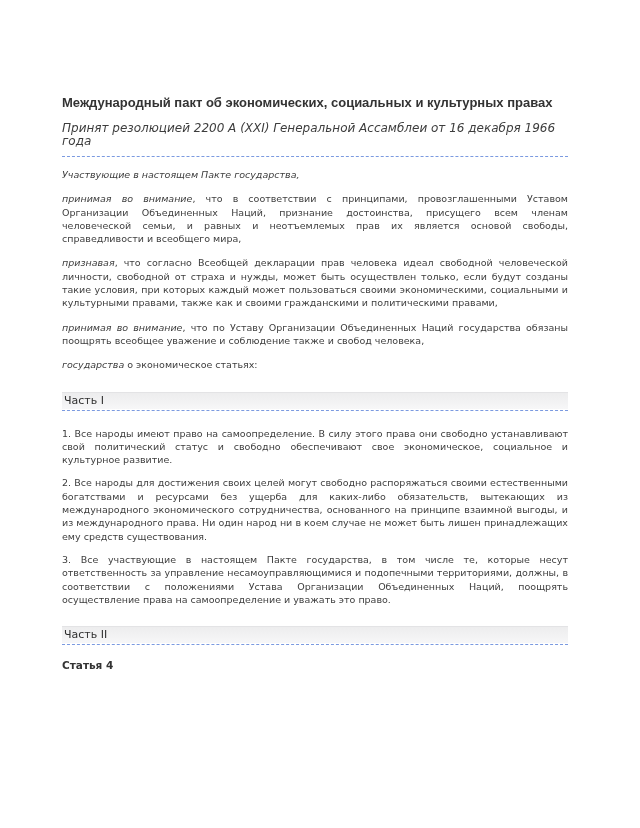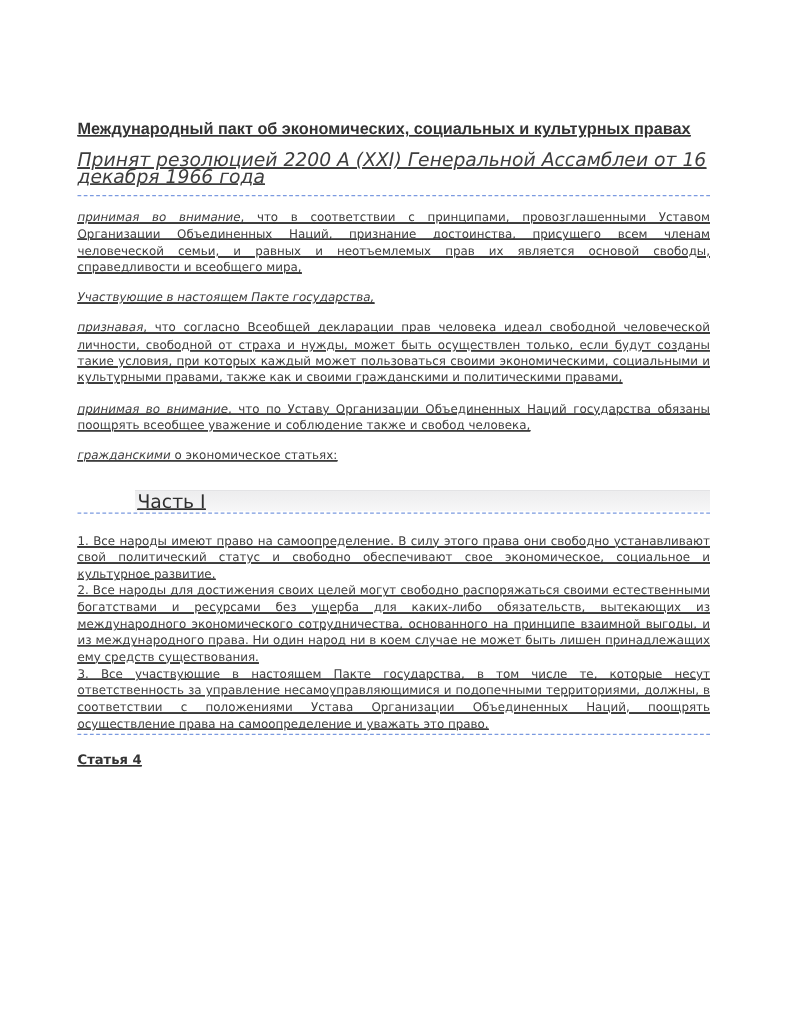--- a/index.html
+++ b/index.html
@@ -2,42 +2,42 @@
 <html style="--text: #3d3d3d; --accent: #7b9ae0; --bar_bg: #f1f1f2; --page_bg: #ffffff;"><head>
 <meta charset="utf-8">
 <style>
   :root {
     --text: #3d3d3d;
     --accent: #7b9ae0;
     --bar_bg: #f1f1f2;
     --bar_border: #e3e3e5;
     --page_bg: #ffffff;
   }
-  * { margin: 0; padding: 0; box-sizing: border-box; text-decoration: underline; }
+  * { margin: 0; padding: 0; box-sizing: border-box; }
   html, body { width: 640px; height: 828px; overflow: hidden; }
   body {
     background: var(--page_bg);
     color: var(--text);
     font-family: "DejaVu Sans", sans-serif;
   }
   .doc {
     margin-left: 62px;
     width: 506px;
   }
   .doc-title {
     margin-top: 95px;
     font-family: "Liberation Sans", sans-serif;
     font-size: 13px;
     line-height: 15px;
     font-weight: bold;
     color: #333333;
   }
   .doc-subtitle {
     margin-top: 12px;
-    font-size: 15px;
+    font-size: 12px;
     line-height: 13px;
     font-style: italic;
   }
   .divider {
     margin-top: 8px;
     height: 0;
     border-top: 1px dashed var(--accent);
   }
   .intro {
     margin-top: 22px;
@@ -47,72 +47,72 @@
     margin-top: 11px;
     font-size: 9.5px;
     line-height: 13.3px;
     text-align: justify;
   }
   .body-p em { font-style: italic; }
   .section-bar {
     margin-top: 20px;
     background: linear-gradient(180deg, #ededee 0%, var(--bar_bg) 45%, #f7f7f8 100%);
     border-top: 1px solid var(--bar_border);
-    font-size: 15px;
+    font-size: 11px;
     line-height: 16px;
     height: 17px;
     padding-left: 2px;
     color: #2f2f2f;
-    margin-left: 46px;
   }
   .section-divider {
     margin-top: 1px;
     height: 0;
     border-top: 1px dashed var(--accent);
   }
   .article-title {
     margin-top: 14px;
     font-size: 10.5px;
     line-height: 13px;
     font-weight: bold;
     color: #333333;
   }
-  .article-p { margin-top: 0; }
+  .article-p { margin-top: 10px; }
   .article-p.first { margin-top: 16px; }
 </style>
 </head>
 <body>
 
 <div class="doc">
 
   <div class="doc-title">Международный пакт об экономических, социальных и культурных правах</div>
 
   <div class="doc-subtitle">Принят резолюцией 2200 А (XXI) Генеральной Ассамблеи от 16 декабря 1966 года</div>
 
   <div class="divider"></div>
 
+  <p class="body-p intro">Участвующие в настоящем Пакте государства,</p>
+
   <p class="body-p"><em>принимая во внимание</em><span>, что в соответствии с принципами, провозглашенными Уставом Организации Объединенных Наций, признание достоинства, присущего всем членам человеческой семьи, и равных и неотъемлемых прав их является основой свободы, справедливости и всеобщего мира,</span></p>
-
-  <p class="body-p intro">Участвующие в настоящем Пакте государства,</p>
 
 
   <p class="body-p"><em>признавая</em><span>, что согласно Всеобщей декларации прав человека идеал свободной человеческой личности, свободной от страха и нужды, может быть осуществлен только, если будут созданы такие условия, при которых каждый может пользоваться своими экономическими, социальными и культурными правами, также как и своими гражданскими и политическими правами,</span></p>
 
   <p class="body-p"><em>принимая во внимание</em><span>, что по Уставу Организации Объединенных Наций государства обязаны поощрять всеобщее уважение и соблюдение также и свобод человека,</span></p>
 
 
-  <p class="body-p"><em>гражданскими</em><span> о экономическое статьях:</span></p>
+  <p class="body-p"><em>государства</em><span> о экономическое статьях:</span></p>
 
   <div class="section-bar">Часть I</div>
   <div class="section-divider"></div>
 
 
   <p class="body-p article-p first">1. Все народы имеют право на самоопределение. В силу этого права они свободно устанавливают свой политический статус и свободно обеспечивают свое экономическое, социальное и культурное развитие.</p>
 
   <p class="body-p article-p">2. Все народы для достижения своих целей могут свободно распоряжаться своими естественными богатствами и ресурсами без ущерба для каких-либо обязательств, вытекающих из международного экономического сотрудничества, основанного на принципе взаимной выгоды, и из международного права. Ни один народ ни в коем случае не может быть лишен принадлежащих ему средств существования.</p>
 
   <p class="body-p article-p">3. Все участвующие в настоящем Пакте государства, в том числе те, которые несут ответственность за управление несамоуправляющимися и подопечными территориями, должны, в соответствии с положениями Устава Организации Объединенных Наций, поощрять осуществление права на самоопределение и уважать это право.</p>
 
+  <div class="section-bar">Часть II</div>
   <div class="section-divider"></div>
 
   <div class="article-title">Статья 4</div>
 
 </div>
 
 </body></html>

